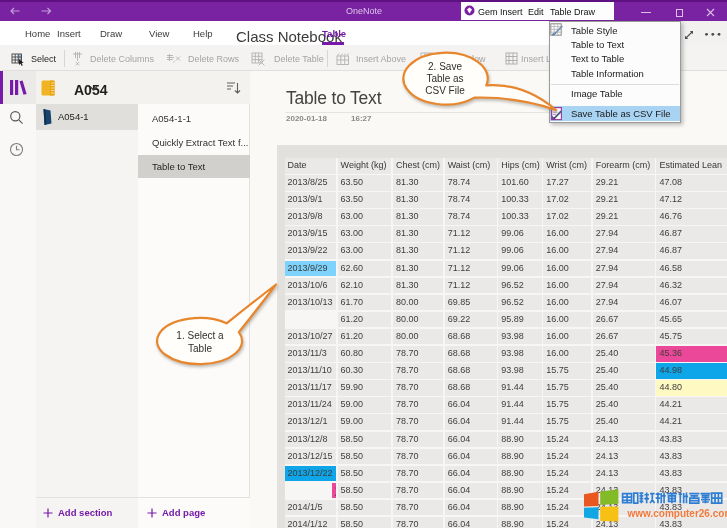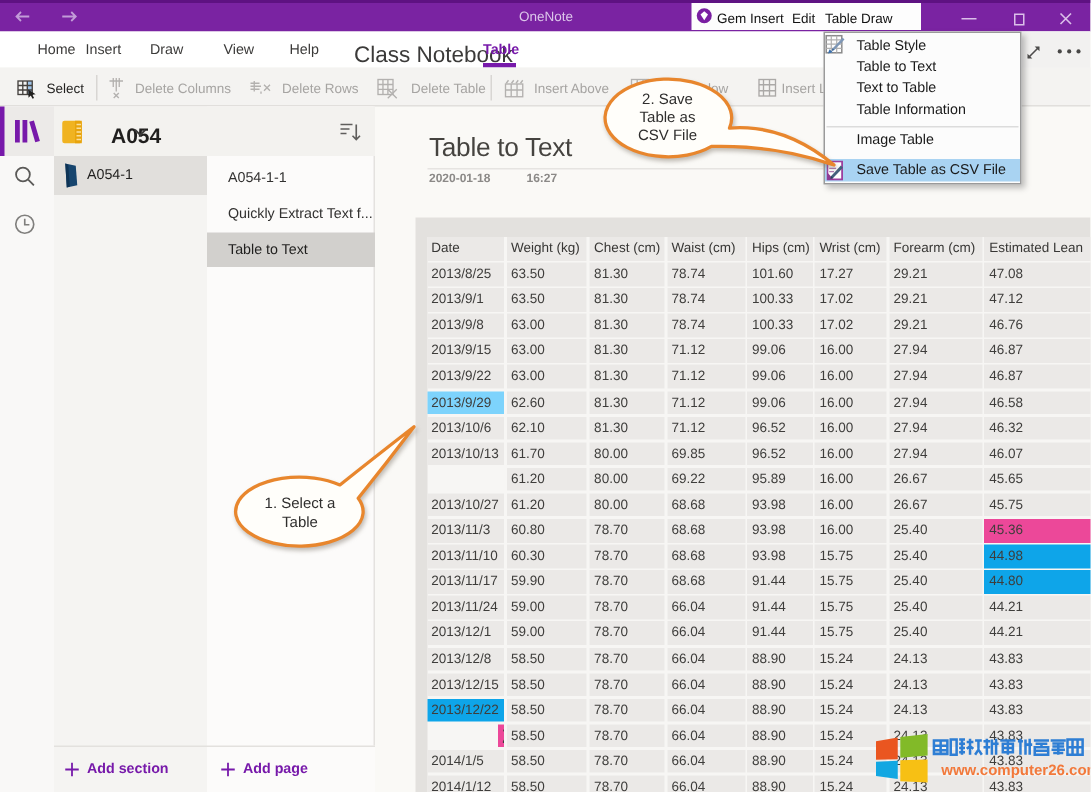--- a/index.html
+++ b/index.html
@@ -295,21 +295,21 @@
       <div style="background:#ebe9e7;color:#3e3d3b;font-size:9px;line-height:15.5px;padding-left:3px;overflow:hidden;white-space:nowrap;">15.75</div>
       <div style="background:#ebe9e7;color:#3e3d3b;font-size:9px;line-height:15.5px;padding-left:3px;overflow:hidden;white-space:nowrap;">25.40</div>
       <div style="background:#0ea5e9;color:#3e3d3b;font-size:9px;line-height:15.5px;padding-left:3px;overflow:hidden;white-space:nowrap;">44.98</div>
       <div style="background:#ebe9e7;color:#3e3d3b;font-size:9px;line-height:15.5px;padding-left:3px;overflow:hidden;white-space:nowrap;">2013/11/17</div>
       <div style="background:#ebe9e7;color:#3e3d3b;font-size:9px;line-height:15.5px;padding-left:3px;overflow:hidden;white-space:nowrap;">59.90</div>
       <div style="background:#ebe9e7;color:#3e3d3b;font-size:9px;line-height:15.5px;padding-left:3px;overflow:hidden;white-space:nowrap;">78.70</div>
       <div style="background:#ebe9e7;color:#3e3d3b;font-size:9px;line-height:15.5px;padding-left:3px;overflow:hidden;white-space:nowrap;">68.68</div>
       <div style="background:#ebe9e7;color:#3e3d3b;font-size:9px;line-height:15.5px;padding-left:3px;overflow:hidden;white-space:nowrap;">91.44</div>
       <div style="background:#ebe9e7;color:#3e3d3b;font-size:9px;line-height:15.5px;padding-left:3px;overflow:hidden;white-space:nowrap;">15.75</div>
       <div style="background:#ebe9e7;color:#3e3d3b;font-size:9px;line-height:15.5px;padding-left:3px;overflow:hidden;white-space:nowrap;">25.40</div>
-      <div style="background:#0ea5e9;color:#3e3d3b;font-size:9px;line-height:15.5px;padding-left:3px;overflow:hidden;white-space:nowrap;">44.80</div>
+      <div style="background:#fef9c3;color:#3e3d3b;font-size:9px;line-height:15.5px;padding-left:3px;overflow:hidden;white-space:nowrap;">44.80</div>
       <div style="background:#ebe9e7;color:#3e3d3b;font-size:9px;line-height:15.5px;padding-left:3px;overflow:hidden;white-space:nowrap;">2013/11/24</div>
       <div style="background:#ebe9e7;color:#3e3d3b;font-size:9px;line-height:15.5px;padding-left:3px;overflow:hidden;white-space:nowrap;">59.00</div>
       <div style="background:#ebe9e7;color:#3e3d3b;font-size:9px;line-height:15.5px;padding-left:3px;overflow:hidden;white-space:nowrap;">78.70</div>
       <div style="background:#ebe9e7;color:#3e3d3b;font-size:9px;line-height:15.5px;padding-left:3px;overflow:hidden;white-space:nowrap;">66.04</div>
       <div style="background:#ebe9e7;color:#3e3d3b;font-size:9px;line-height:15.5px;padding-left:3px;overflow:hidden;white-space:nowrap;">91.44</div>
       <div style="background:#ebe9e7;color:#3e3d3b;font-size:9px;line-height:15.5px;padding-left:3px;overflow:hidden;white-space:nowrap;">15.75</div>
       <div style="background:#ebe9e7;color:#3e3d3b;font-size:9px;line-height:15.5px;padding-left:3px;overflow:hidden;white-space:nowrap;">25.40</div>
       <div style="background:#ebe9e7;color:#3e3d3b;font-size:9px;line-height:15.5px;padding-left:3px;overflow:hidden;white-space:nowrap;">44.21</div>
       <div style="background:#ebe9e7;color:#3e3d3b;font-size:9px;line-height:15.5px;padding-left:3px;overflow:hidden;white-space:nowrap;">2013/12/1</div>
       <div style="background:#ebe9e7;color:#3e3d3b;font-size:9px;line-height:15.5px;padding-left:3px;overflow:hidden;white-space:nowrap;">59.00</div>

